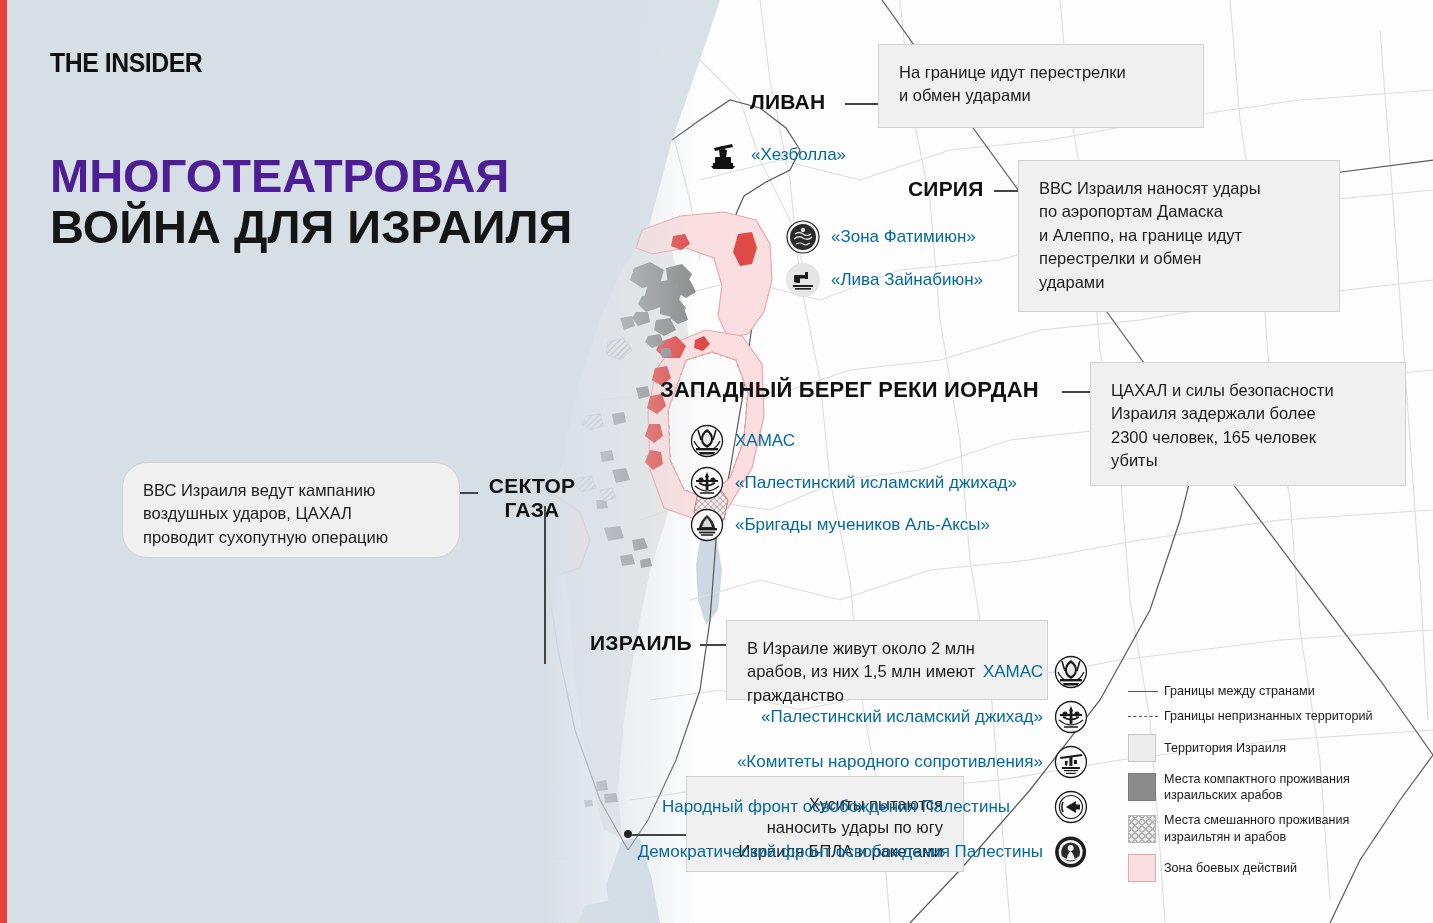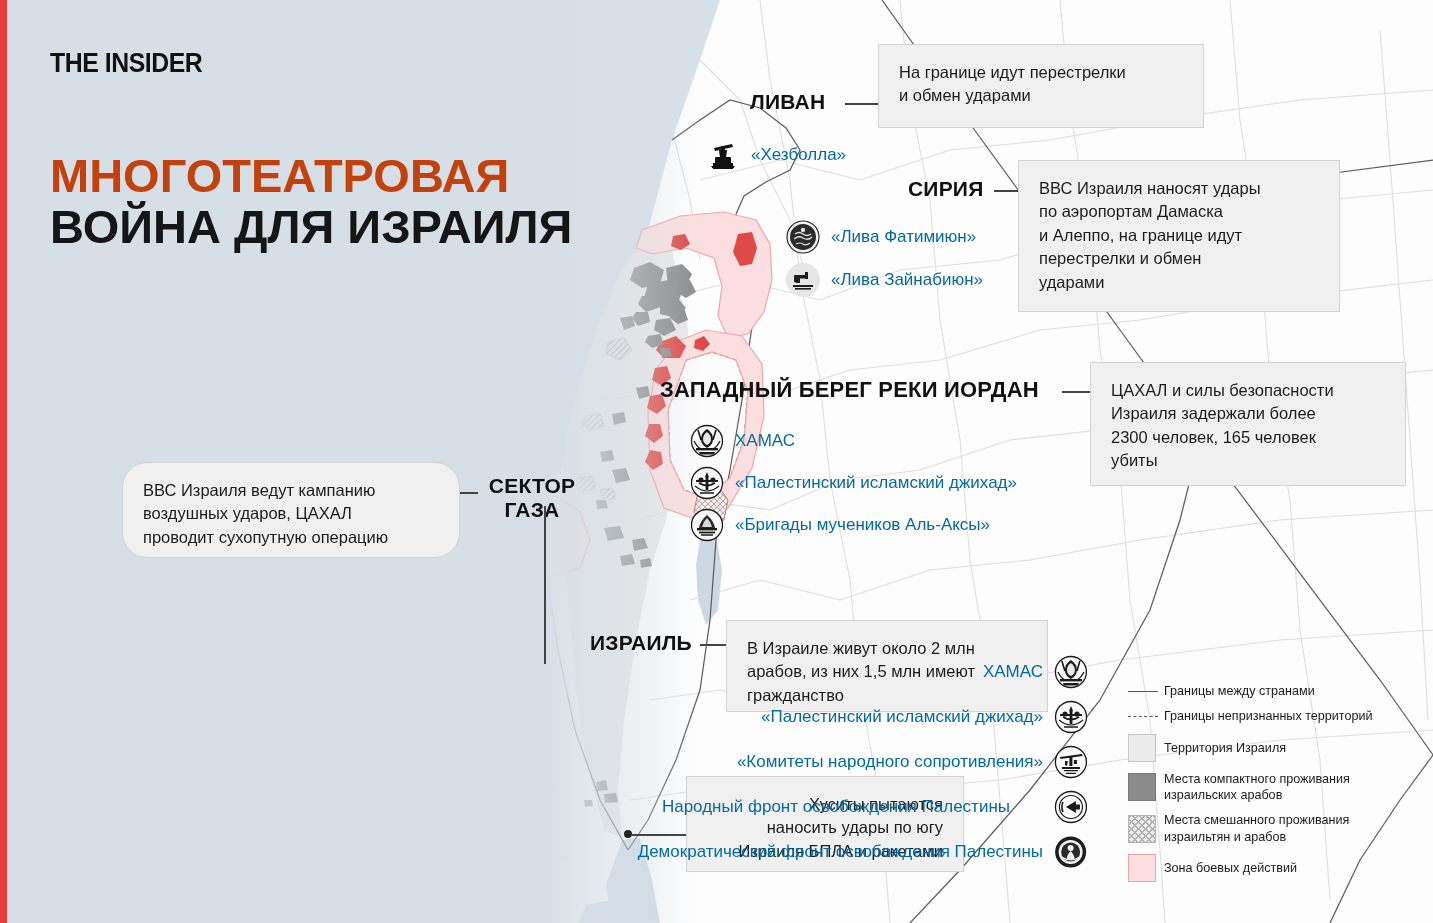--- a/index.html
+++ b/index.html
@@ -25,21 +25,21 @@
   
   .brand{
     position:absolute;left:50px;top:48px;
     font-size:27px;font-weight:bold;letter-spacing:-0.5px;
     color:#111;font-family:"Liberation Sans",sans-serif;
     transform:scaleX(0.92);transform-origin:left center;
   }
   .title-block{position:absolute;left:50px;top:152px;}
   .title-1{
     font-size:47px;font-weight:bold;line-height:1.03;
-    color:#c2410c;letter-spacing:0px;
+    color:#4c1d95;letter-spacing:0px;
     font-family:"Liberation Sans",sans-serif;
   }
   .title-2{
     font-size:47px;font-weight:bold;line-height:1.03;
     color:#151515;letter-spacing:0px;margin-top:3px;
     font-family:"Liberation Sans",sans-serif;
   }
 
   
   .callout{
@@ -290,21 +290,21 @@
 
   <div class="callout" style="left:1090px;top:362px;width:316px;height:124px;">ЦАХАЛ и силы безопасности
 Израиля задержали более
 2300 человек, 165 человек
 убиты</div>
 
   <div class="callout" style="left:122px;top:462px;width:338px;height:96px;border-radius:25px;">ВВС Израиля ведут кампанию
 воздушных ударов, ЦАХАЛ
 проводит сухопутную операцию</div>
 
-  <div class="callout" style="left:726px;top:620px;width:322px;height:92px;">В Израиле живут около 2 млн
+  <div class="callout" style="left:726px;top:620px;width:322px;height:80px;">В Израиле живут около 2 млн
 арабов, из них 1,5 млн имеют
 гражданство</div>
 
   <div class="callout" style="left:686px;top:776px;width:278px;height:96px;text-align:right;">Хуситы пытаются
 наносить удары по югу
 Израиля БПЛА и ракетами</div>
 
   <div class="faction" style="left:706px;top:138px;">
     <span class="emblem">
       <svg width="34" height="34" viewBox="0 0 34 34">
@@ -325,21 +325,21 @@
     <span class="emblem" style="background:#efefef;">
       <svg width="34" height="34" viewBox="0 0 34 34">
         <circle cx="17" cy="17" r="16" fill="#f2f2f2" stroke="#222" stroke-width="1.2"></circle>
         <circle cx="17" cy="17" r="13" fill="#2b2b2b"></circle>
         <path d="M9 14 q4 -3 8 0 q4 3 8 0" stroke="#ddd" stroke-width="1.4" fill="none"></path>
         <path d="M8 19 q5 -4 9 -1 q5 3 9 -1" stroke="#ddd" stroke-width="1.4" fill="none"></path>
         <path d="M10 24 q4 -2 7 0 q3 2 7 -1" stroke="#ddd" stroke-width="1.2" fill="none"></path>
         <circle cx="17" cy="10" r="2.2" fill="#ddd"></circle>
       </svg>
     </span>
-    <span class="faction-label">«Лива Фатимиюн»</span>
+    <span class="faction-label">«Зона Фатимиюн»</span>
   </div>
 
   <div class="faction" style="left:786px;top:263px;">
     <span class="emblem" style="background:#e4e4e4;">
       <svg width="34" height="34" viewBox="0 0 34 34">
         <circle cx="17" cy="17" r="16" fill="#e6e6e6"></circle>
         <g fill="#1d1d1d">
           <rect x="8" y="12" width="14" height="3.4" rx="1"></rect>
           <rect x="19" y="9" width="3" height="7"></rect>
           <rect x="11" y="15" width="3" height="5"></rect>

